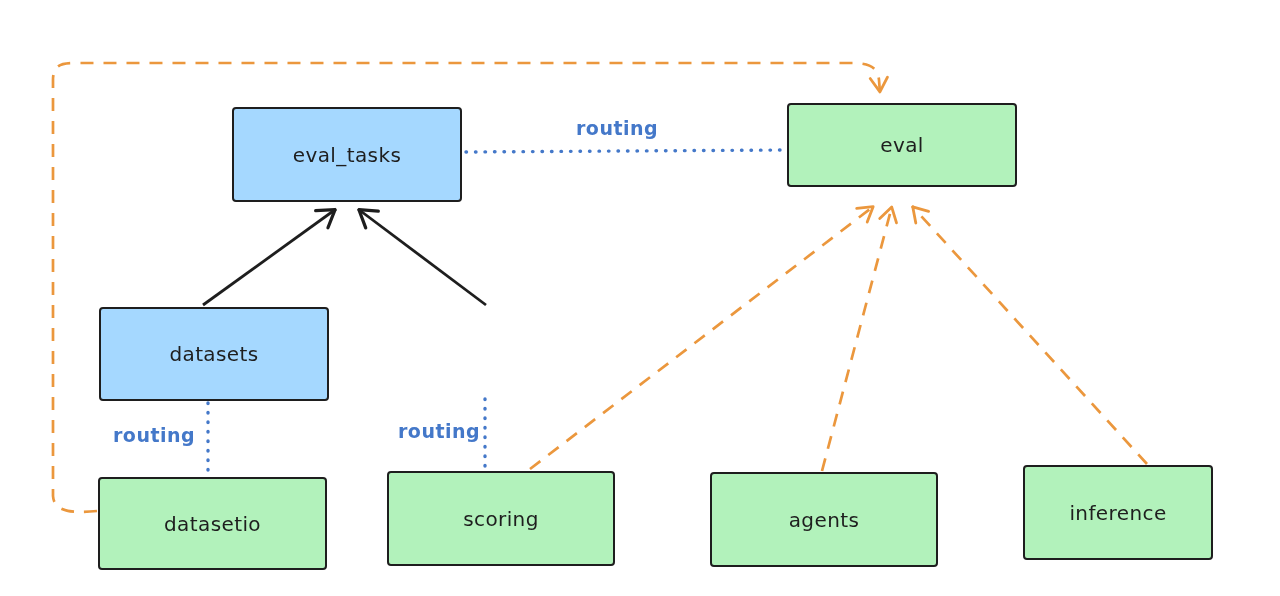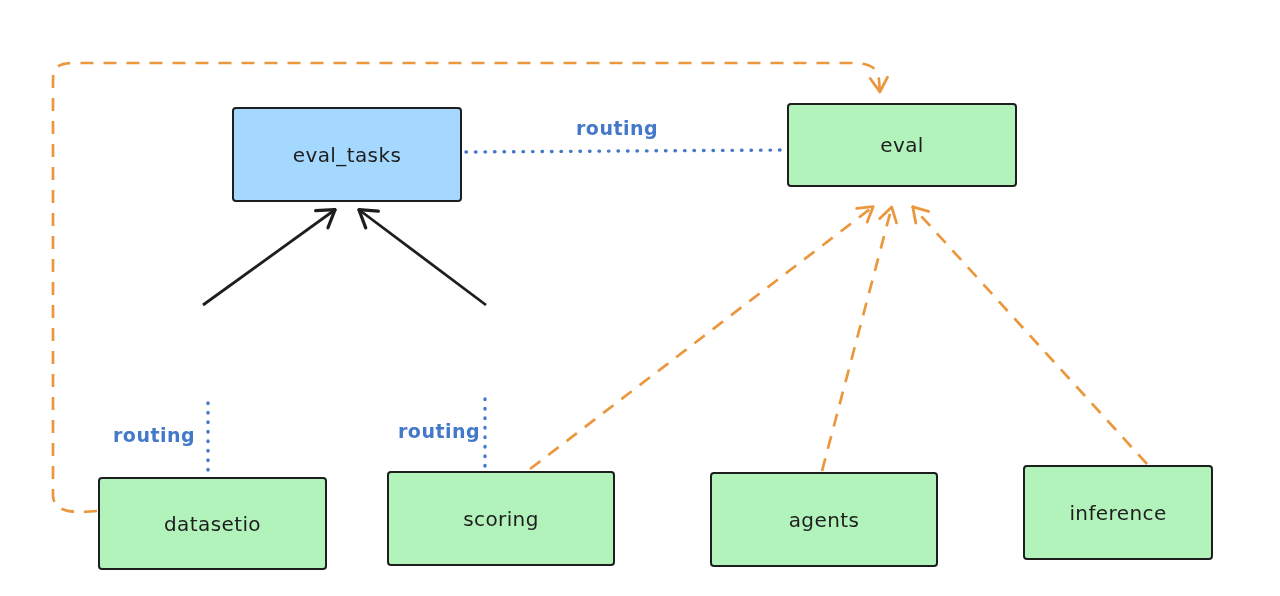--- a/index.html
+++ b/index.html
@@ -59,20 +59,23 @@
 
     <path d="M 97 511 C 75 513, 54 513, 53 496 L 53 80 C 53 66, 60 63, 74 63 L 852 63 C 870 63, 878 68, 879 80 L 880 93" fill="none" stroke="#eb973d" stroke-width="2.7" stroke-dasharray="13 10" marker-end="url(#arrow-orange)"></path>
     <line x1="530" y1="469" x2="874" y2="206" stroke="#eb973d" stroke-width="2.7" stroke-dasharray="13 10" marker-end="url(#arrow-orange)"></line>
     <line x1="822" y1="471" x2="892" y2="206" stroke="#eb973d" stroke-width="2.7" stroke-dasharray="13 10" marker-end="url(#arrow-orange)"></line>
     <line x1="1147" y1="464" x2="912" y2="206" stroke="#eb973d" stroke-width="2.7" stroke-dasharray="13 10" marker-end="url(#arrow-orange)"></line>
   </svg>
 
   <div class="node blue" style="left:232px;top:107px;width:230px;height:95px">
     <span class="node-label">eval_tasks</span>
   </div>
+  <div class="node blue" style="left:99px;top:307px;width:230px;height:94px">
+    <span class="node-label">datasets</span>
+  </div>
 
   <div class="node green" style="left:787px;top:103px;width:230px;height:84px">
     <span class="node-label">eval</span>
   </div>
   <div class="node green" style="left:98px;top:477px;width:229px;height:93px">
     <span class="node-label">datasetio</span>
   </div>
   <div class="node green" style="left:387px;top:471px;width:228px;height:95px">
     <span class="node-label">scoring</span>
   </div>

